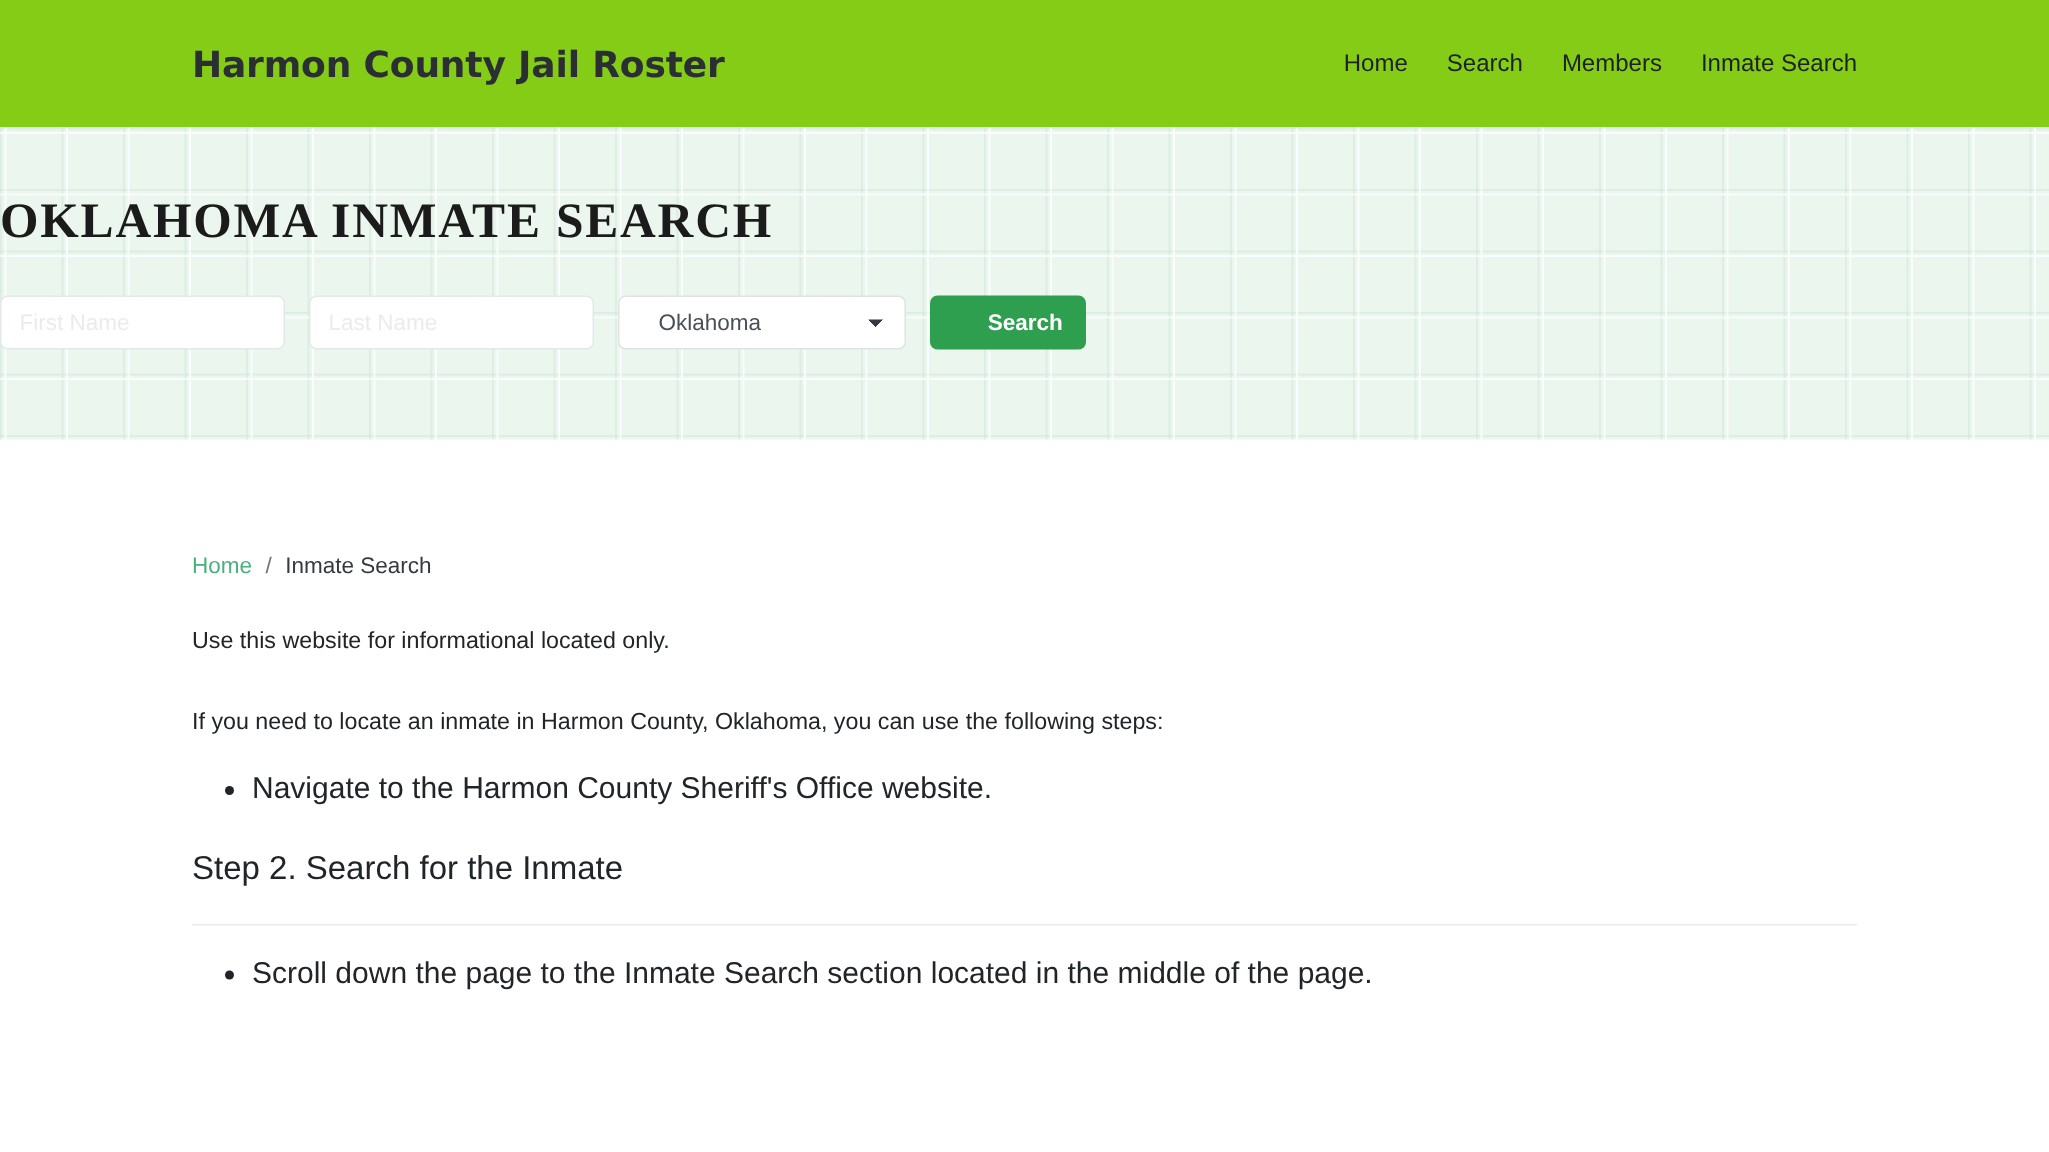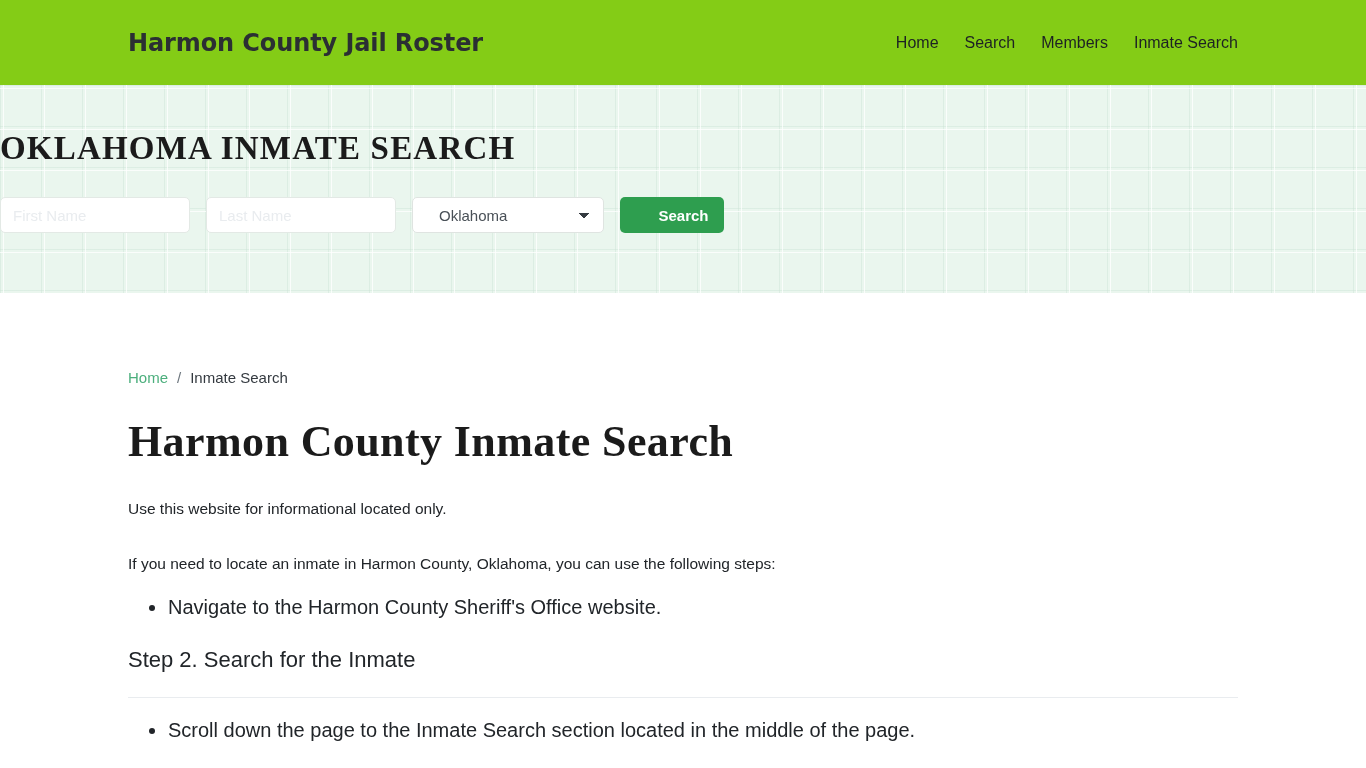--- a/index.html
+++ b/index.html
@@ -235,21 +235,20 @@
 </section>
 
 <main class="content">
 
   <div class="breadcrumb">
     <a class="breadcrumb-link" href="#">Home</a>
     <span class="breadcrumb-sep">/</span>
     <span class="breadcrumb-current">Inmate Search</span>
   </div>
 
-  <h1 class="page-title">Harmon County Inmate Search</h1>
 
   <p class="body-text">Use this website for informational located only.</p>
 
   <p class="body-text">If you need to locate an inmate in Harmon County, Oklahoma, you can use the following steps:</p>
 
 
   <ul class="bullet-list">
     <li>Navigate to the Harmon County Sheriff's Office website.</li>
   </ul>
 

